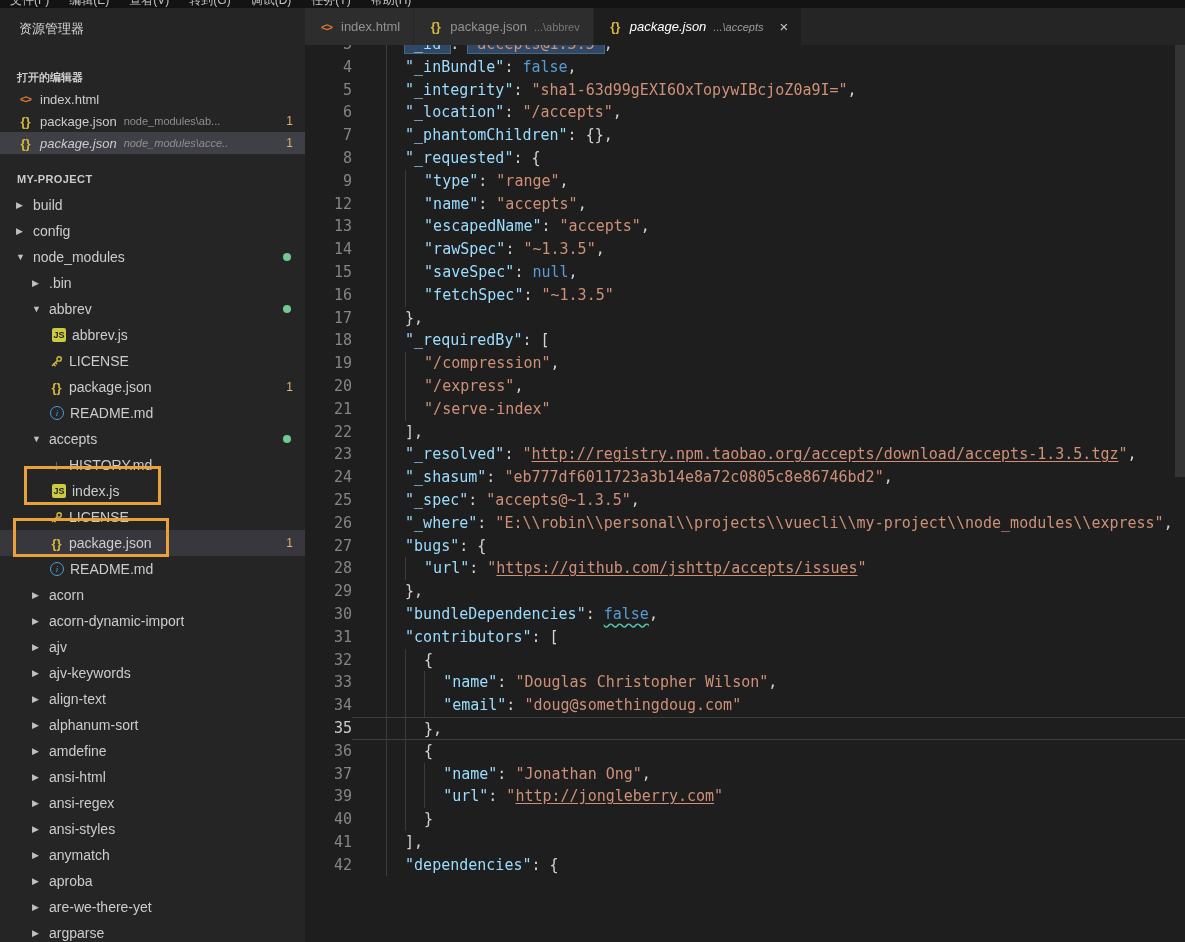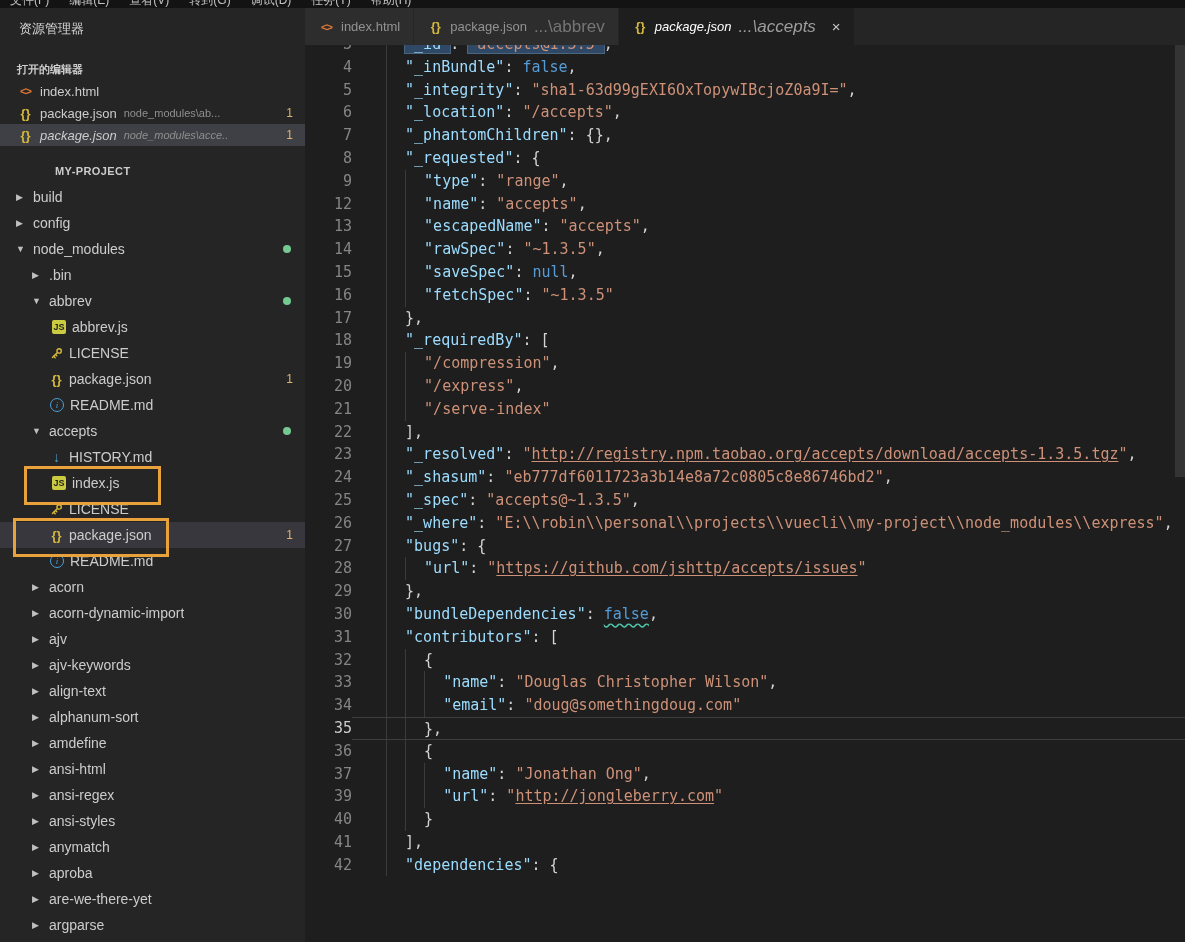--- a/index.html
+++ b/index.html
@@ -10,22 +10,22 @@
   
   .menubar{height:8px;background:#131313;overflow:hidden;display:flex;flex:none;color:#c2c2c2;font-size:12px;}
   .mi{padding:0 10px;line-height:20px;margin-top:-10px;white-space:nowrap;}
 
   .main{flex:1;display:flex;min-height:0;}
 
   
   .sidebar{width:305px;flex:none;background:#252526;position:relative;overflow:hidden;color:#cccccc;}
   .sidebar-title{height:42px;display:flex;align-items:center;padding:0 19px;font-size:13px;color:#d7d7d7;}
   .section-header{height:22px;display:flex;align-items:center;padding-left:17px;font-size:11px;font-weight:700;color:#cccccc;cursor:pointer;}
-  .oe-header{margin-top:8px;}
-  .proj-header{margin-top:14px;letter-spacing:.4px;margin-left:38px;}
+  .oe-header{margin-top:16px;}
+  .proj-header{margin-top:14px;letter-spacing:.4px;}
   .oe-row{height:22px;display:flex;align-items:center;padding-left:17px;font-size:13px;cursor:pointer;}
   .oe-row.selected{background:#3f3f46;}
   .oe-label{margin-left:2px;white-space:nowrap;}
   .oe-desc{margin-left:7px;font-size:11px;color:#8f8f8f;white-space:nowrap;overflow:hidden;}
   .badge{margin-left:auto;margin-right:12px;color:var(--badge,#ddb472);font-size:12px;flex:none;}
   #tree{margin-top:2px;}
   .tree-row{height:26px;display:flex;align-items:center;font-size:14px;cursor:pointer;}
   .tree-row.selected{background:#37373d;}
   .twistie{width:17px;flex:none;font-size:9px;color:#c0c0c0;}
   .tlabel2{white-space:nowrap;overflow:hidden;text-align:right;}
@@ -43,21 +43,21 @@
   .annot{position:absolute;border:3px solid var(--annot,#e9a23b);pointer-events:none;z-index:5;}
   #annot1{left:24px;top:458px;width:131px;height:33px;}
   #annot2{left:13px;top:510px;width:150px;height:33px;}
 
   
   .editor-area{flex:1;display:flex;flex-direction:column;min-width:0;background:#1e1e1e;}
   .tabbar{height:37px;background:#252526;display:flex;flex:none;}
   .tab{display:flex;align-items:center;padding:0 13px;margin-right:1px;background:#2d2d2d;font-size:13px;color:#929292;cursor:pointer;}
   .tab .fi{margin-right:6px;}
   .tab.active{background:#1e1e1e;color:#ffffff;}
-  .tdesc{margin-left:7px;font-size:17px;color:#767676;white-space:nowrap;}
+  .tdesc{margin-left:7px;font-size:11px;color:#767676;white-space:nowrap;}
   .tab.active .tdesc{color:#9d9d9d;}
   .tclose{margin-left:16px;font-size:15px;color:#c9c9c9;line-height:1;}
   .it{font-style:italic;}
 
   .editor{flex:1;position:relative;overflow:hidden;background:#1e1e1e;
           font-family:"DejaVu Sans Mono","Liberation Mono",monospace;font-size:15px;}
   .lines{position:absolute;top:-12px;left:0;right:0;}
   .code-line{display:flex;height:22.8px;line-height:22.8px;white-space:pre;}
   .ln{width:47px;flex:none;text-align:right;color:#858585;}
   .code{flex:1;padding-left:34px;color:#d4d4d4;min-width:0;}

